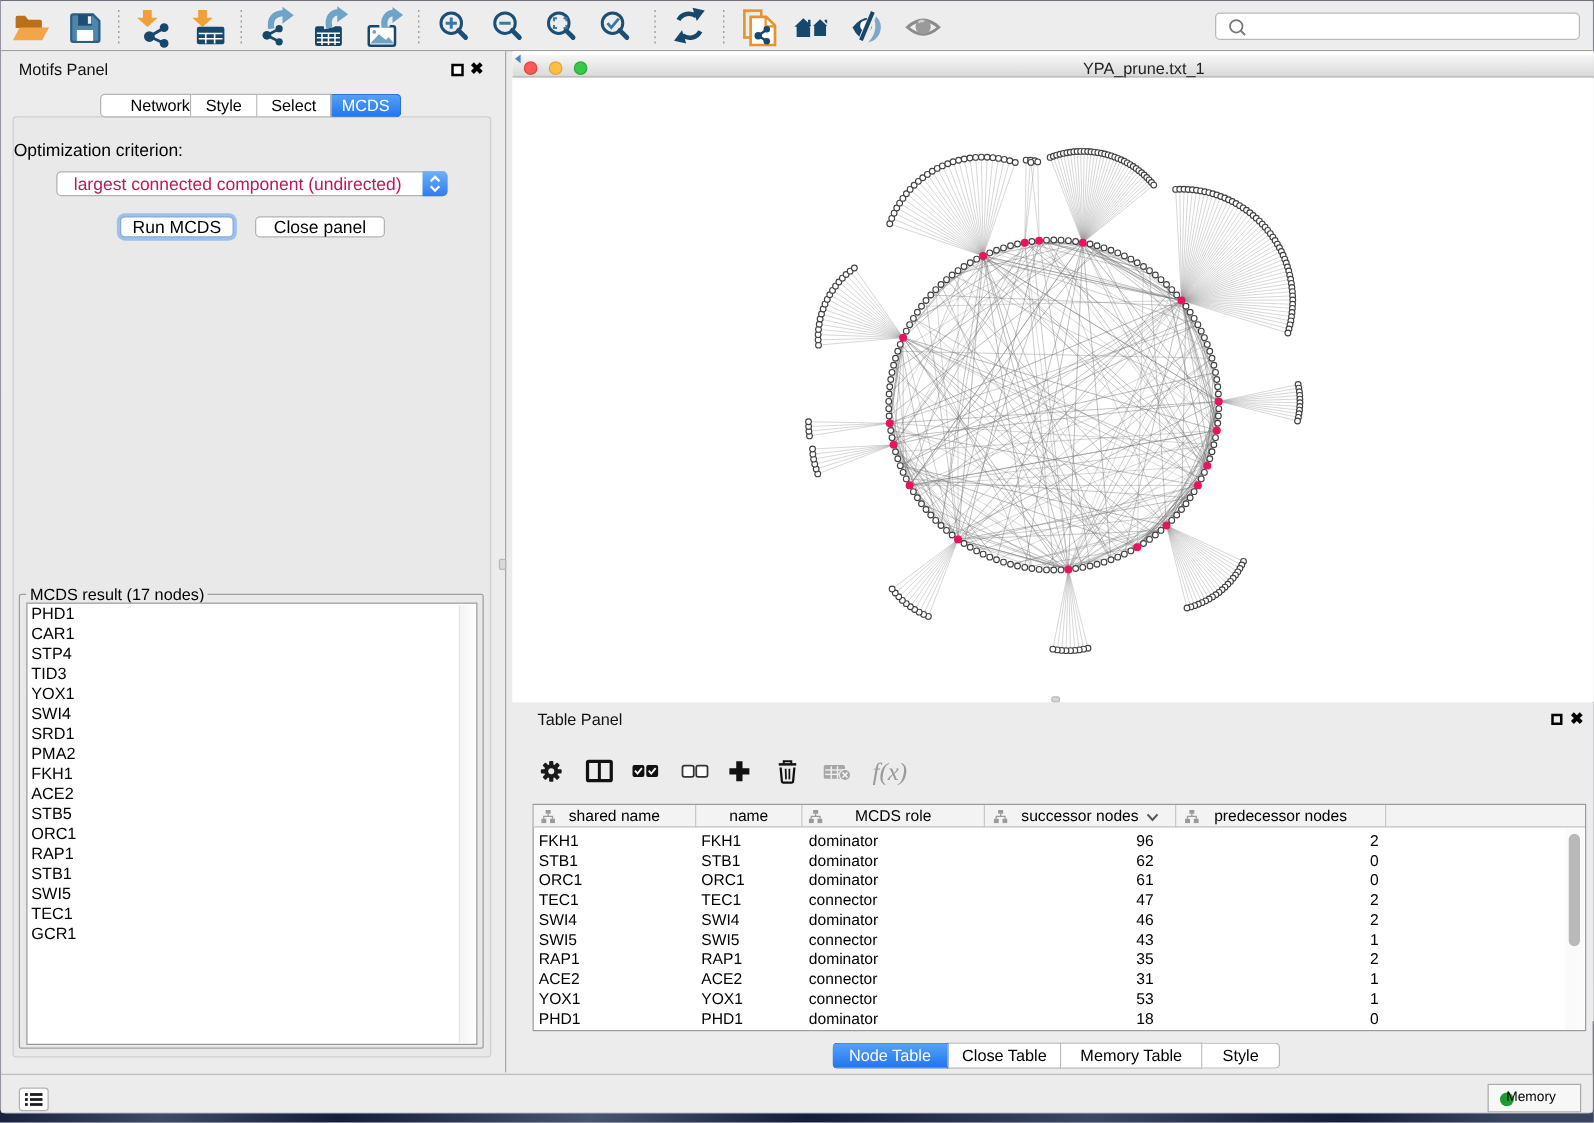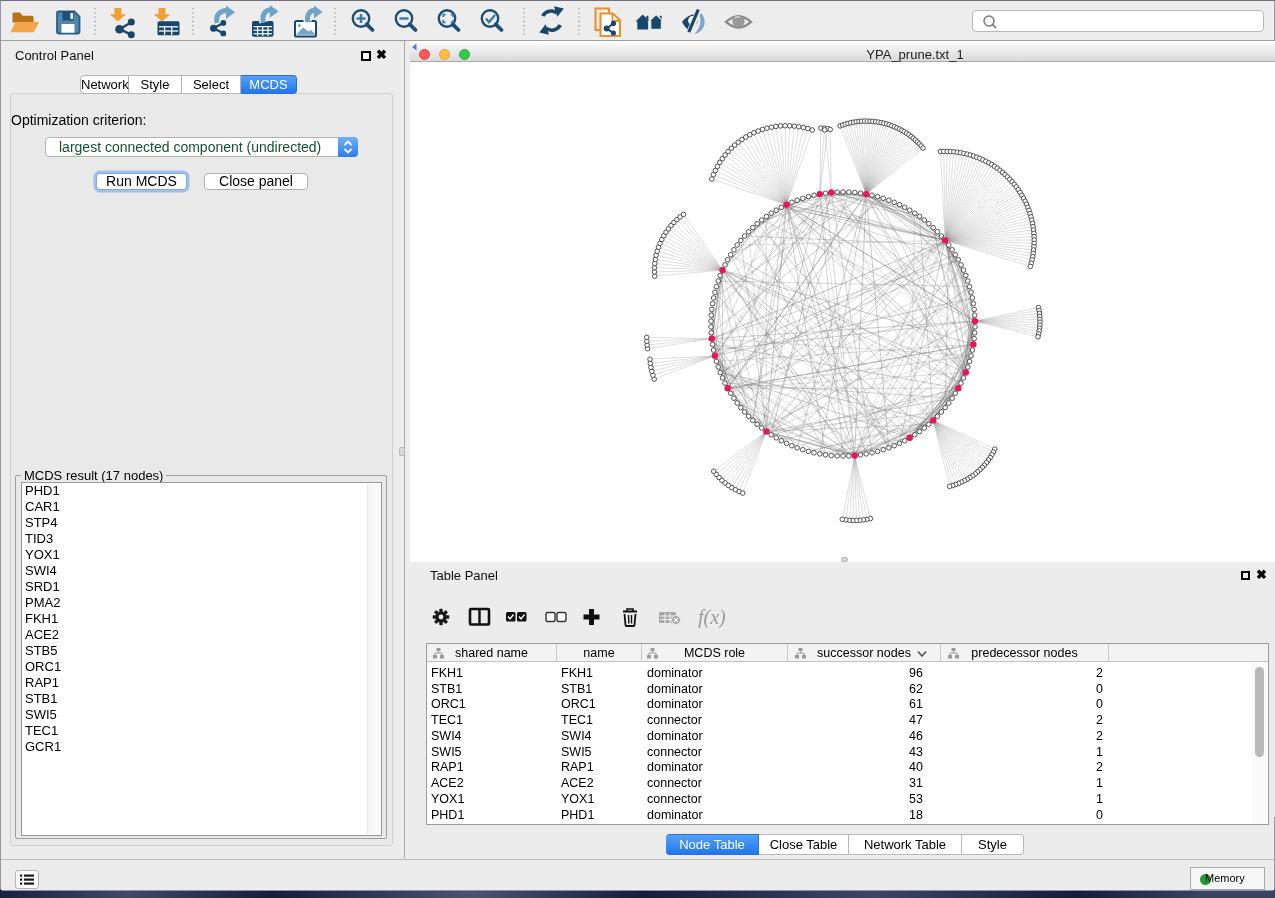--- a/index.html
+++ b/index.html
@@ -46,21 +46,21 @@
   border-radius:0 4px 4px 0;
 }
 #cp-content {
   position:absolute; left:9px; top:52px; width:383px; height:753px;
   background:#e9e9e9; border:1px solid #cfcfcf; border-radius:3px;
 }
 #opt-label { position:absolute; left:0; top:18px; width:100%; text-align:left; font-size:14px; color:#000; }
 #opt-select {
   position:absolute; left:34px; top:43px; width:313px; height:20px;
   background:#fff; border:1px solid #b2b2b2; border-radius:4px;
-  font-size:14px; line-height:18px; padding-left:13px; color:#14532d;
+  font-size:14px; line-height:18px; padding-left:13px; color:#be185d;
 }
 #opt-cap {
   position:absolute; right:-1px; top:-1px; width:20px; height:20px;
   background:linear-gradient(#6eb0f9,#2e7bf0); border-radius:0 4px 4px 0;
 }
 .btn {
   position:absolute; top:79px; height:17px; background:#fff;
   border:1px solid #b2b2b2; border-radius:4px; font-size:14px; text-align:center; line-height:15px; color:#000;
 }
 #btn-run { left:85px; width:91px; box-shadow:0 0 0 2.5px rgba(140,180,238,.8); border-color:#85abda; }
@@ -253,25 +253,25 @@
     <path d="M733.8,17.2 a4.5,3.5 35 0 1 4.5,-1" fill="none" stroke="#cfcfcf" stroke-width="1.8"></path>
   </svg>
   <div id="searchbox">
     <svg width="24" height="20" xmlns="http://www.w3.org/2000/svg" style="position:absolute;left:6px;top:1px;">
       <circle cx="10" cy="9" r="5" fill="none" stroke="#777" stroke-width="1.4"></circle>
       <line x1="13.6" y1="12.6" x2="17" y2="16" stroke="#777" stroke-width="1.6"></line>
     </svg>
   </div>
   </div>
   <div id="cpanel">
-    <div id="cp-title">Control Panel</div>
+    <div id="cp-title">Motifs Panel</div>
     <div id="cp-float"></div>
     <div id="cp-close">✖</div>
     <div id="cp-tabs">
-      <div class="cptab first" style="width:49px;">Network</div>
+      <div class="cptab first" style="width:73px;text-align:right;">Network</div>
       <div class="cptab" style="width:53px;">Style</div>
       <div class="cptab" style="width:59px;">Select</div>
       <div class="cptab sel" style="width:56px;">MCDS</div>
     </div>
     <div id="cp-content">
       <div id="opt-label">Optimization criterion:</div>
       <div id="opt-select">largest connected component (undirected)
         <div id="opt-cap"><svg width="20" height="20" xmlns="http://www.w3.org/2000/svg">
               <path d="M6.5,8 L10,4.5 L13.5,8 M6.5,12 L10,15.5 L13.5,12" fill="none" stroke="#fff" stroke-width="1.8"></path>
             </svg></div>
@@ -1286,21 +1286,21 @@
               <div class="td" style="left:4px;">SWI5</div>
               <div class="td" style="left:134px;">SWI5</div>
               <div class="td" style="left:220px;">connector</div>
               <div class="td" style="left:361px;width:135px;text-align:right;">43</div>
               <div class="td" style="left:514px;width:162px;text-align:right;">1</div>
             </div>
             <div class="trow" style="top:116.42px;">
               <div class="td" style="left:4px;">RAP1</div>
               <div class="td" style="left:134px;">RAP1</div>
               <div class="td" style="left:220px;">dominator</div>
-              <div class="td" style="left:361px;width:135px;text-align:right;">40</div>
+              <div class="td" style="left:361px;width:135px;text-align:right;">35</div>
               <div class="td" style="left:514px;width:162px;text-align:right;">2</div>
             </div>
             <div class="trow" style="top:132.19px;">
               <div class="td" style="left:4px;">ACE2</div>
               <div class="td" style="left:134px;">ACE2</div>
               <div class="td" style="left:220px;">connector</div>
               <div class="td" style="left:361px;width:135px;text-align:right;">31</div>
               <div class="td" style="left:514px;width:162px;text-align:right;">1</div>
             </div>
             <div class="trow" style="top:147.96px;">
@@ -1318,21 +1318,21 @@
               <div class="td" style="left:514px;width:162px;text-align:right;">0</div>
             </div>
           </div>
         <div id="tbl-scroll">
             <div id="tbl-thumb"></div>
           </div>
       </div>
       <div id="bottom-tabs">
         <div class="btab sel" style="width:93px;">Node Table</div>
         <div class="btab" style="width:90px;">Close Table</div>
-        <div class="btab" style="width:113px;">Network Table</div>
+        <div class="btab" style="width:113px;">Memory Table</div>
         <div class="btab last" style="width:62px;">Style</div>
       </div>
     </div>
   </div>
   <div id="vsplit-handle" style="position:absolute;left:398px;top:446px;width:6px;height:9px;background:#d9d9d9;border:1px solid #b9b9b9;border-radius:2px;z-index:6;"></div>
   <div id="statusbar">
     <div id="sb-list">
       <svg width="22" height="17" xmlns="http://www.w3.org/2000/svg">
         <g fill="#1a1a1a">
           <rect x="4" y="3.5" width="2.2" height="2.2"></rect>

